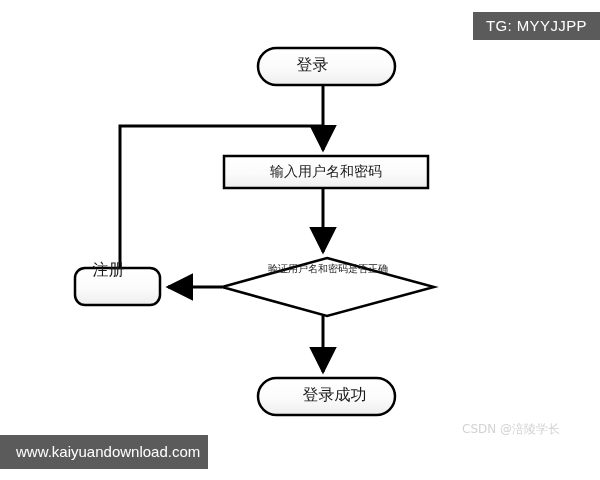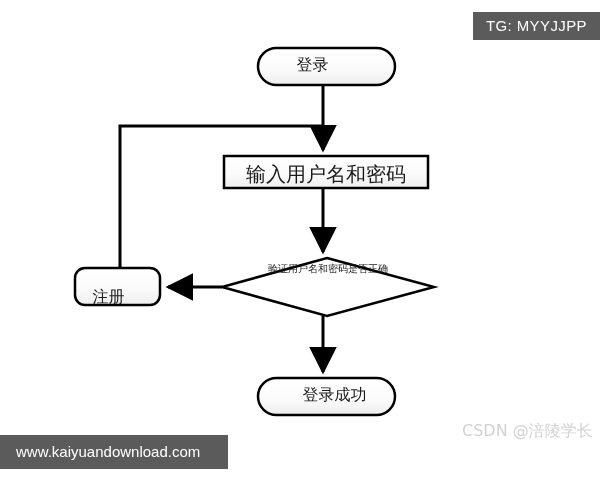--- a/index.html
+++ b/index.html
@@ -27,23 +27,23 @@
   .node-label {
     position: absolute;
     text-align: center;
     color: #1a1a1a;
     font-family: "DejaVu Sans", "Liberation Sans", sans-serif;
     line-height: 1.15;
     white-space: pre;
     pointer-events: none;
   }
   #label-login        { left: 244px; top: 56px;  width: 137px; font-size: 16px; }
-  #label-input        { left: 224px; top: 163px; width: 204px; font-size: 20px; }
+  #label-input        { left: 224px; top: 163px; width: 204px; font-size: 14px; }
   #label-verify       { left: 214px; top: 263px; width: 228px; font-size: 10px; white-space: normal; }
-  #label-register     { left: 75px;  top: 288px; width: 67px;  font-size: 16px; }
+  #label-register     { left: 75px;  top: 261px; width: 67px;  font-size: 16px; }
   #label-success      { left: 258px; top: 386px; width: 153px; font-size: 16px; }
 
   
   #tg-badge {
     position: absolute;
     right: 0;
     top: 12px;
     background: #5b5b5b;
     color: #ffffff;
     font-size: 15px;
@@ -51,29 +51,29 @@
     padding: 5px 13px 6px 13px;
     font-family: "Liberation Sans", sans-serif;
   }
   #site-banner {
     position: absolute;
     left: 0;
     bottom: 11px;
     background: #5b5b5b;
     color: #ffffff;
     font-size: 15px;
-    padding: 8px 28px 9px 16px;
+    padding: 8px 8px 9px 16px;
     font-family: "Liberation Sans", sans-serif;
   }
   #csdn-watermark {
     position: absolute;
     left: 462px;
     top: 421px;
     color: #d2d2d2;
-    font-size: 16px;
+    font-size: 12px;
     font-family: "DejaVu Sans", "Liberation Sans", sans-serif;
     white-space: pre;
   }
 </style>
 </head>
 <body>
 
 <svg id="flow-canvas" viewBox="0 0 600 480">
   <defs>
     <linearGradient id="nodeFill" x1="0" y1="0" x2="0" y2="1">

